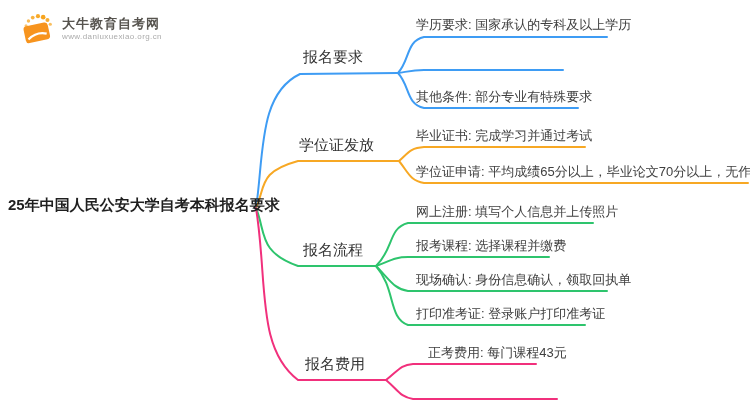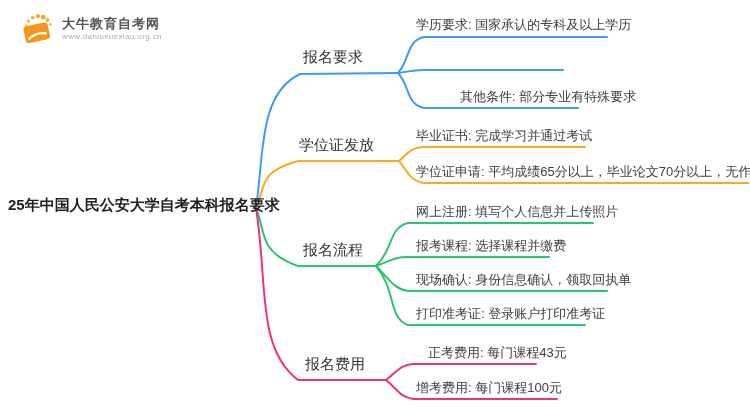--- a/index.html
+++ b/index.html
@@ -80,26 +80,25 @@
   </div>
 
   <div class="node central" style="left:8px;top:196px;">25年中国人民公安大学自考本科报名要求</div>
 
   <div class="node branch-label" style="left:303px;top:48px;">报名要求</div>
   <div class="node branch-label" style="left:299px;top:136px;">学位证发放</div>
   <div class="node branch-label" style="left:303px;top:241px;">报名流程</div>
   <div class="node branch-label" style="left:305px;top:355px;">报名费用</div>
 
   <div class="node leaf" style="left:416px;top:16px;">学历要求: 国家承认的专科及以上学历</div>
-  <div class="node leaf" style="left:416px;top:88px;margin-left:44px;">其他条件: 部分专业有特殊要求</div>
+  <div class="node leaf" style="left:416px;top:88px;">其他条件: 部分专业有特殊要求</div>
 
   <div class="node leaf" style="left:416px;top:127px;">毕业证书: 完成学习并通过考试</div>
   <div class="node leaf" style="left:416px;top:163px;">学位证申请: 平均成绩65分以上，毕业论文70分以上，无作弊记录</div>
 
   <div class="node leaf" style="left:416px;top:203px;">网上注册: 填写个人信息并上传照片</div>
   <div class="node leaf" style="left:416px;top:237px;">报考课程: 选择课程并缴费</div>
   <div class="node leaf" style="left:416px;top:271px;">现场确认: 身份信息确认，领取回执单</div>
   <div class="node leaf" style="left:416px;top:305px;">打印准考证: 登录账户打印准考证</div>
 
   <div class="node leaf" style="left:428px;top:344px;">正考费用: 每门课程43元</div>
-  <div class="node leaf" style="left:416px;top:379px;">增考费用: 每门课程100元</div>
 
 </div>
 
 </body></html>

